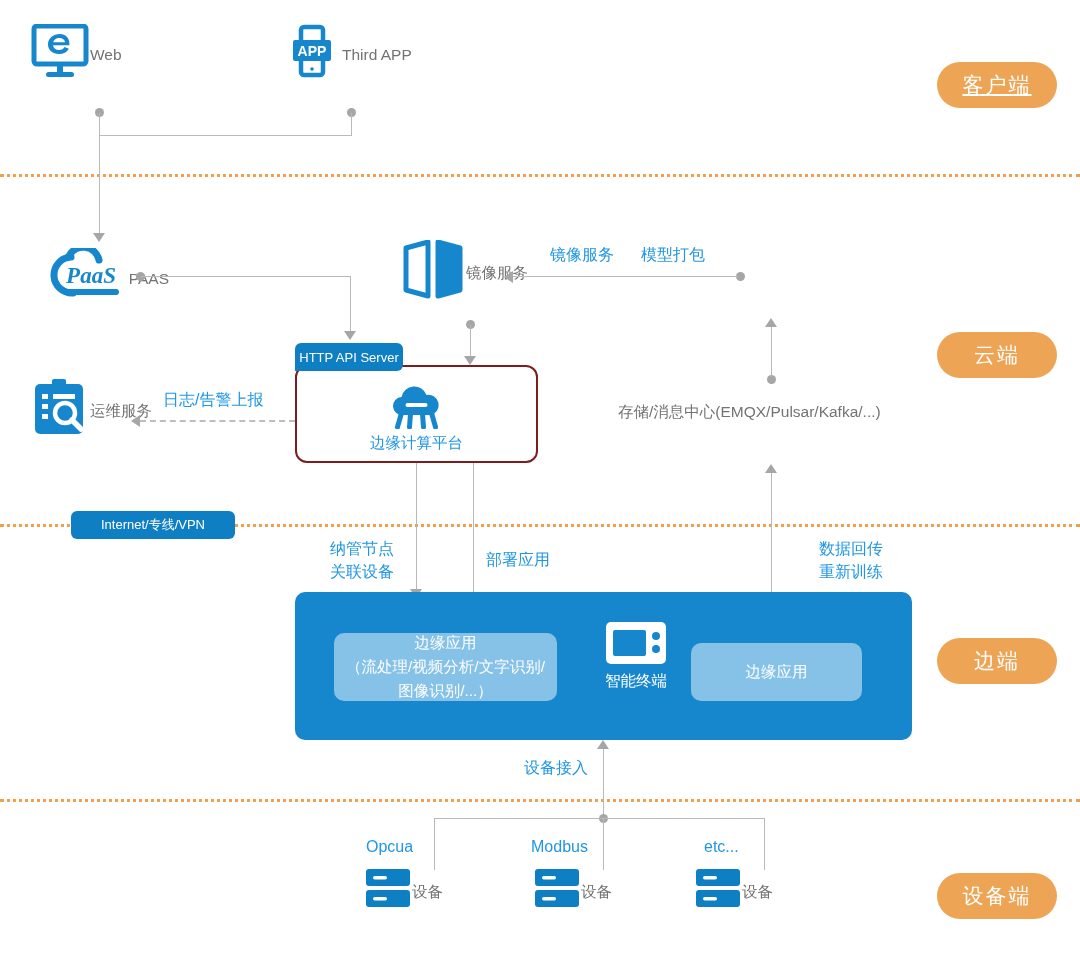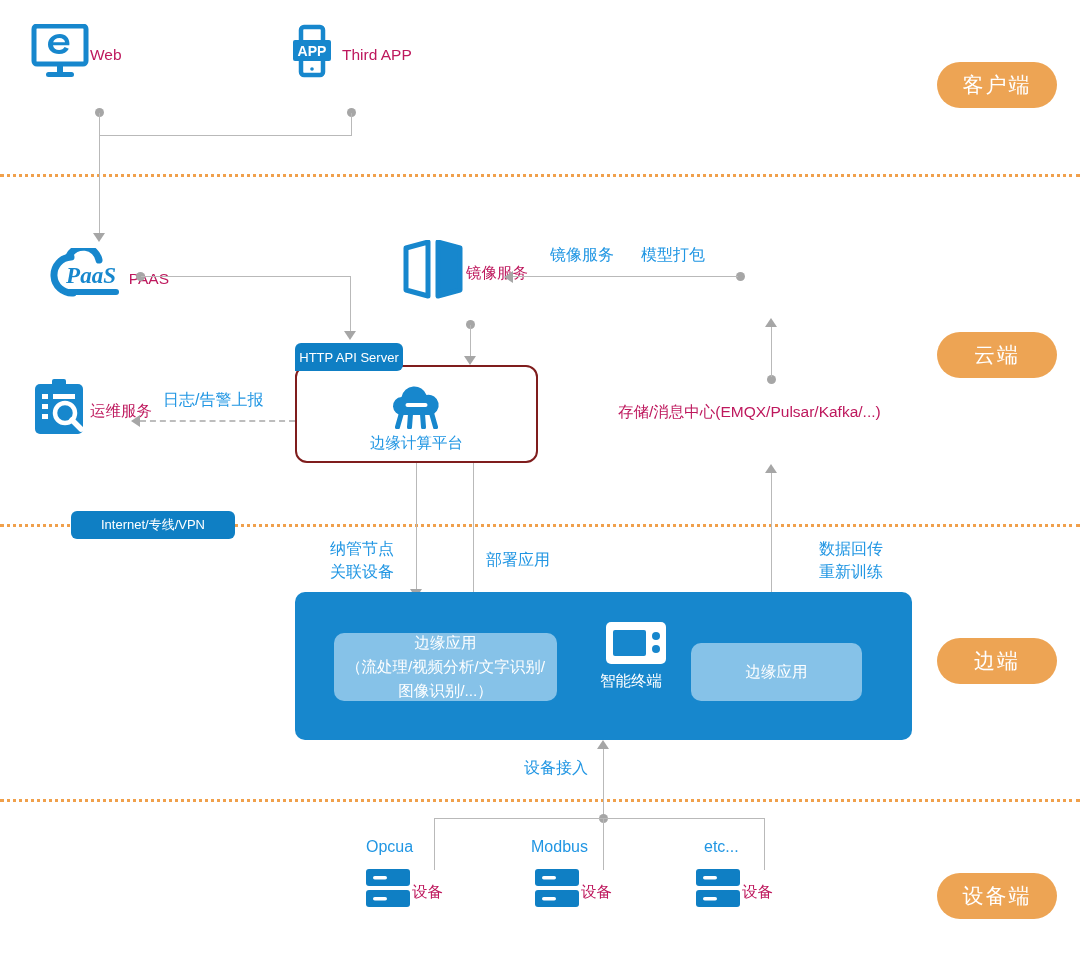--- a/index.html
+++ b/index.html
@@ -39,21 +39,21 @@
   
   .node{
     position:absolute;
     display:flex;
     flex-direction:row;
     align-items:center;
     width:140px;
     margin-left:-70px;
   }
   .node .caption{
-    color:#be185d;
+    color:#737373;
     font-size:15.5px;
     line-height:19px;
     text-align:center;
     white-space:nowrap;
     margin-top:4px;
   }
 
   
   .vline{position:absolute;width:1px;background:#b9b9b9;}
   .hline{position:absolute;height:1px;background:#b9b9b9;}
@@ -123,21 +123,21 @@
 </style>
 </head>
 <body>
 
 <div id="stage">
 
   <div class="sep" style="top:174px;"></div>
   <div class="sep" style="top:524px;"></div>
   <div class="sep" style="top:799px;"></div>
 
-  <div class="layer-badge" style="left:937px;top:62px;">
+  <div class="layer-badge" style="left:937px;top:62px;text-decoration:underline;">
     <span>客户端</span>
   </div>
   <div class="layer-badge" style="left:937px;top:332px;">
     <span>云端</span>
   </div>
   <div class="layer-badge" style="left:937px;top:873px;">
     <span>设备端</span>
   </div>
   <div class="layer-badge" style="left:937px;top:638px;">
     <span>边端</span>
@@ -300,21 +300,21 @@
   </div>
 
   <div class="edge-box" style="left:295px;top:592px;width:617px;height:148px;"></div>
 
   <div class="edge-app" style="left:334px;top:633px;width:223px;height:68px;">
     <span style="white-space:pre-line;">边缘应用
 （流处理/视频分析/文字识别/
 图像识别/...）</span>
   </div>
 
-  <div class="abs" style="left:600px;top:619px;display:flex;flex-direction:column;align-items:flex-start;">
+  <div class="abs" style="left:600px;top:619px;display:flex;flex-direction:column;align-items:center;">
     <svg width="72" height="48" viewBox="0 0 72 48">
       <rect x="6" y="3" width="60" height="42" rx="5" fill="#ffffff"></rect>
       <rect x="13" y="11" width="33" height="26" rx="2" fill="#1787cd"></rect>
       <circle cx="56" cy="17" r="4" fill="#1787cd"></circle>
       <circle cx="56" cy="30" r="4" fill="#1787cd"></circle>
     </svg>
     <div class="term-label" style="position:static;margin-top:4px;">智能终端</div>
   </div>
 
   <div class="edge-app" style="left:691px;top:643px;width:171px;height:58px;">

